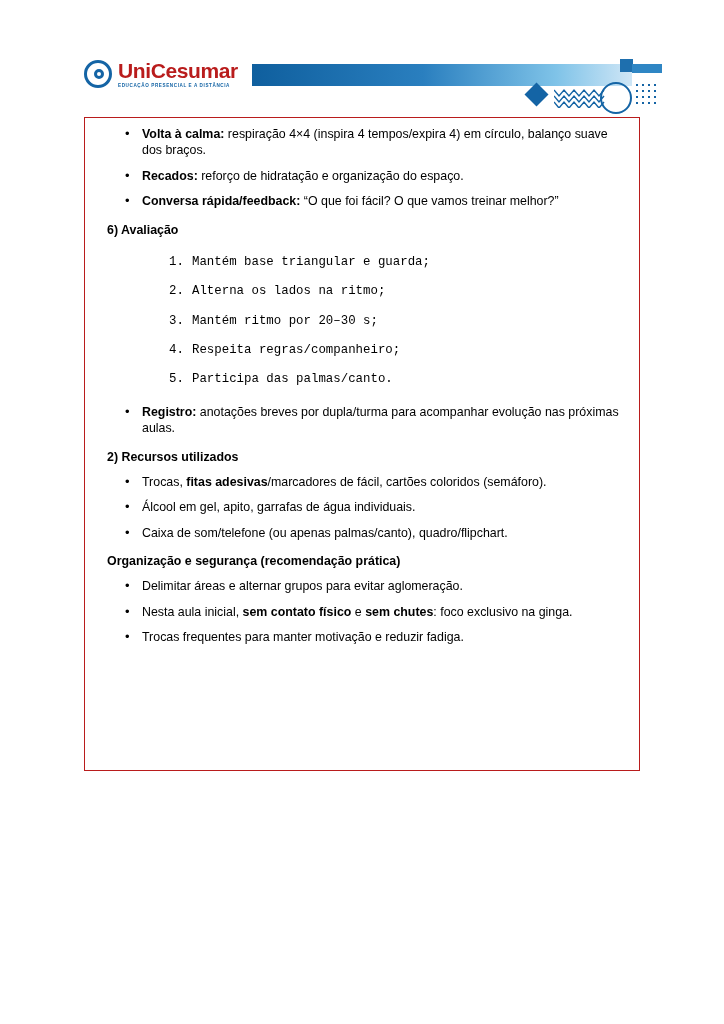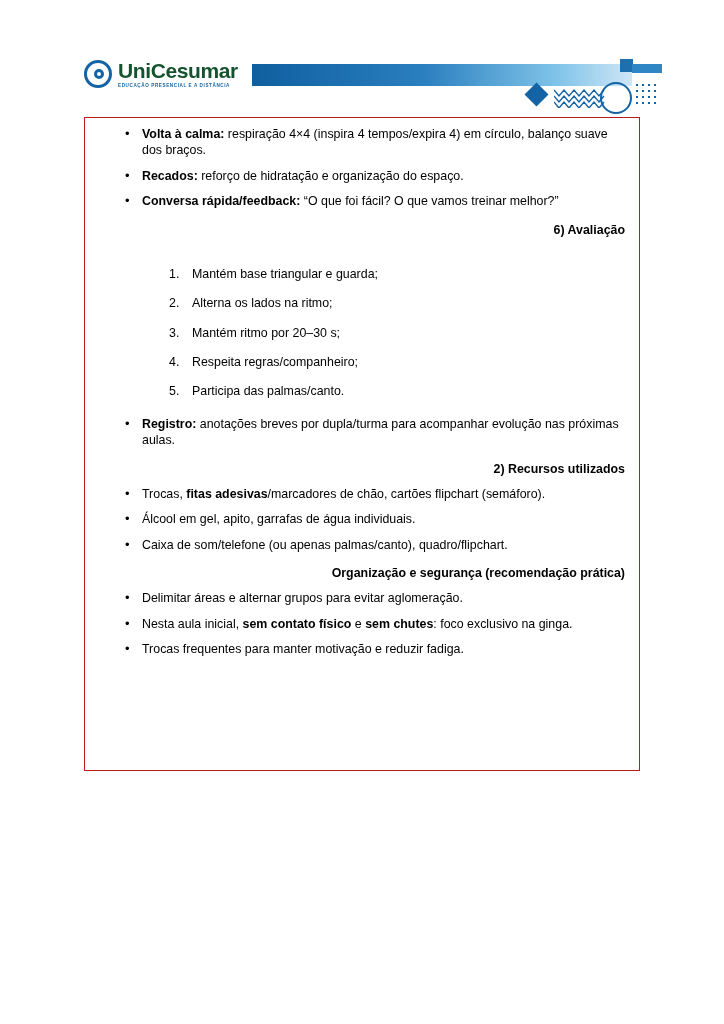--- a/index.html
+++ b/index.html
@@ -60,21 +60,21 @@
     box-sizing: border-box;
   }
   .logo-text {
     display: flex;
     flex-direction: column;
     line-height: 1;
   }
   .logo-name {
     font-size: 21px;
     font-weight: bold;
-    color: #14532d;
+    color: #b91c1c;
     letter-spacing: -0.4px;
   }
   .logo-tag {
     font-size: 4.6px;
     color: #1464a5;
     letter-spacing: 0.6px;
     margin-top: 3px;
     font-weight: bold;
   }
 
@@ -165,23 +165,24 @@
   ul.bul > li::before {
     content: "\2022";
     position: absolute;
     left: 26px;
     top: -1px;
     font-size: 13px;
   }
 
   ol.num {
     list-style: none;
-    margin: 16px 0 0 0;
+    margin: 4px 0 0 0;
     padding: 0;
     counter-reset: n;
+    font-family: Liberation Mono, monospace;
   }
   ol.num > li {
     position: relative;
     padding-left: 93px;
     margin: 0 0 13px 0;
     font-size: 12.4px;
     line-height: 1.32;
     counter-increment: n;
   }
   ol.num > li::before {
@@ -190,21 +191,20 @@
     left: 70px;
     top: 0;
   }
 
   h2.sec {
     font-size: 12.4px;
     font-weight: bold;
     margin: 0 0 9px 0;
     padding-left: 8px;
     line-height: 1.32;
-    text-align: right;
   }
 
   .b { font-weight: bold; }
 
   .spacer-s { height: 3px; }
 </style>
 </head>
 <body>
 
 <div class="page">
@@ -291,21 +291,21 @@
         <span class="b">Registro:</span><span> anotações breves por dupla/turma para acompanhar evolução nas próximas aulas.</span>
       </li>
     </ul>
 
     <div class="spacer-s"></div>
 
     <h2 class="sec">2) Recursos utilizados</h2>
 
     <ul class="bul">
       <li>
-        <span>Trocas, </span><span class="b">fitas adesivas</span><span>/marcadores de chão, cartões flipchart (semáforo).</span>
+        <span>Trocas, </span><span class="b">fitas adesivas</span><span>/marcadores de fácil, cartões coloridos (semáforo).</span>
       </li>
       <li>
         <span>Álcool em gel, apito, garrafas de água individuais.</span>
       </li>
       <li>
         <span>Caixa de som/telefone (ou apenas palmas/canto), quadro/flipchart.</span>
       </li>
     </ul>
 
     <div class="spacer-s"></div>

